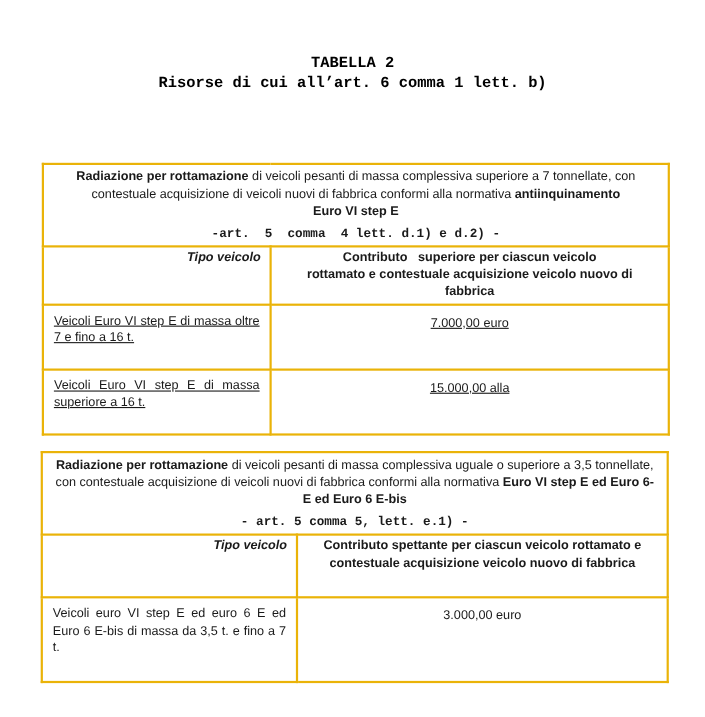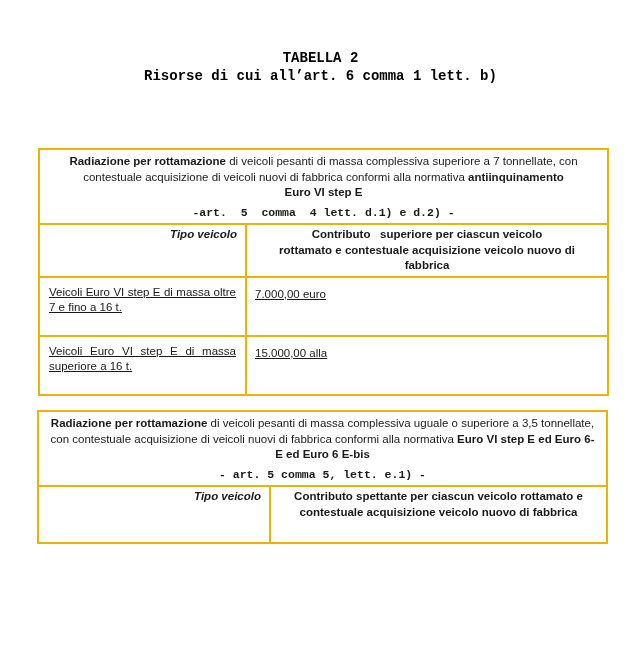--- a/index.html
+++ b/index.html
@@ -59,20 +59,21 @@
     vertical-align: top;
     font-weight: bold;
     padding: 2px 10px;
     white-space: pre-wrap;
   }
   .tipo-cell {
     text-align: justify;
     padding: 7px 9px 6px 9px;
   }
   .value-cell {
+    text-align: center;
     padding: 9px 8px 6px 8px;
     border-radius: 13px;
   }
   
   #table1 .r-caption td { height: 62px; }
   #table1 .r-header  td { height: 44px; }
   #table1 .r-data    td { height: 42px; text-decoration: underline; }
   #table2 .r-caption td { height: 64px; }
   #table2 .r-header  td { height: 51px; }
   #table2 .r-data    td { height: 60px; }
@@ -123,14 +124,18 @@
       <tr class="r-caption">
     <td colspan="2" class="caption-cell">
       <div class="caption-text"><b>Radiazione per rottamazione</b><span> di veicoli pesanti di massa complessiva uguale o superiore a 3,5 tonnellate, con contestuale acquisizione di veicoli nuovi di fabbrica conformi alla normativa </span><b>Euro VI step E ed Euro 6-E ed Euro 6 E-bis</b></div>
       <div class="art-line">- art. 5 comma 5, lett. e.1) -</div>
     </td>
   </tr>
   <tr class="r-header">
     <td class="hdr-col1">Tipo veicolo</td>
     <td class="hdr-col2">Contributo spettante per ciascun veicolo rottamato e contestuale acquisizione veicolo nuovo di fabbrica</td>
   </tr>
+  <tr class="r-data">
+    <td class="tipo-cell">Veicoli euro VI step E ed euro 6 E ed Euro 6 E-bis di massa da 3,5 t. e fino a 7 t.</td>
+    <td class="value-cell">3.000,00 euro</td>
+  </tr>
 </tbody>
   </table>
 
 </body></html>

